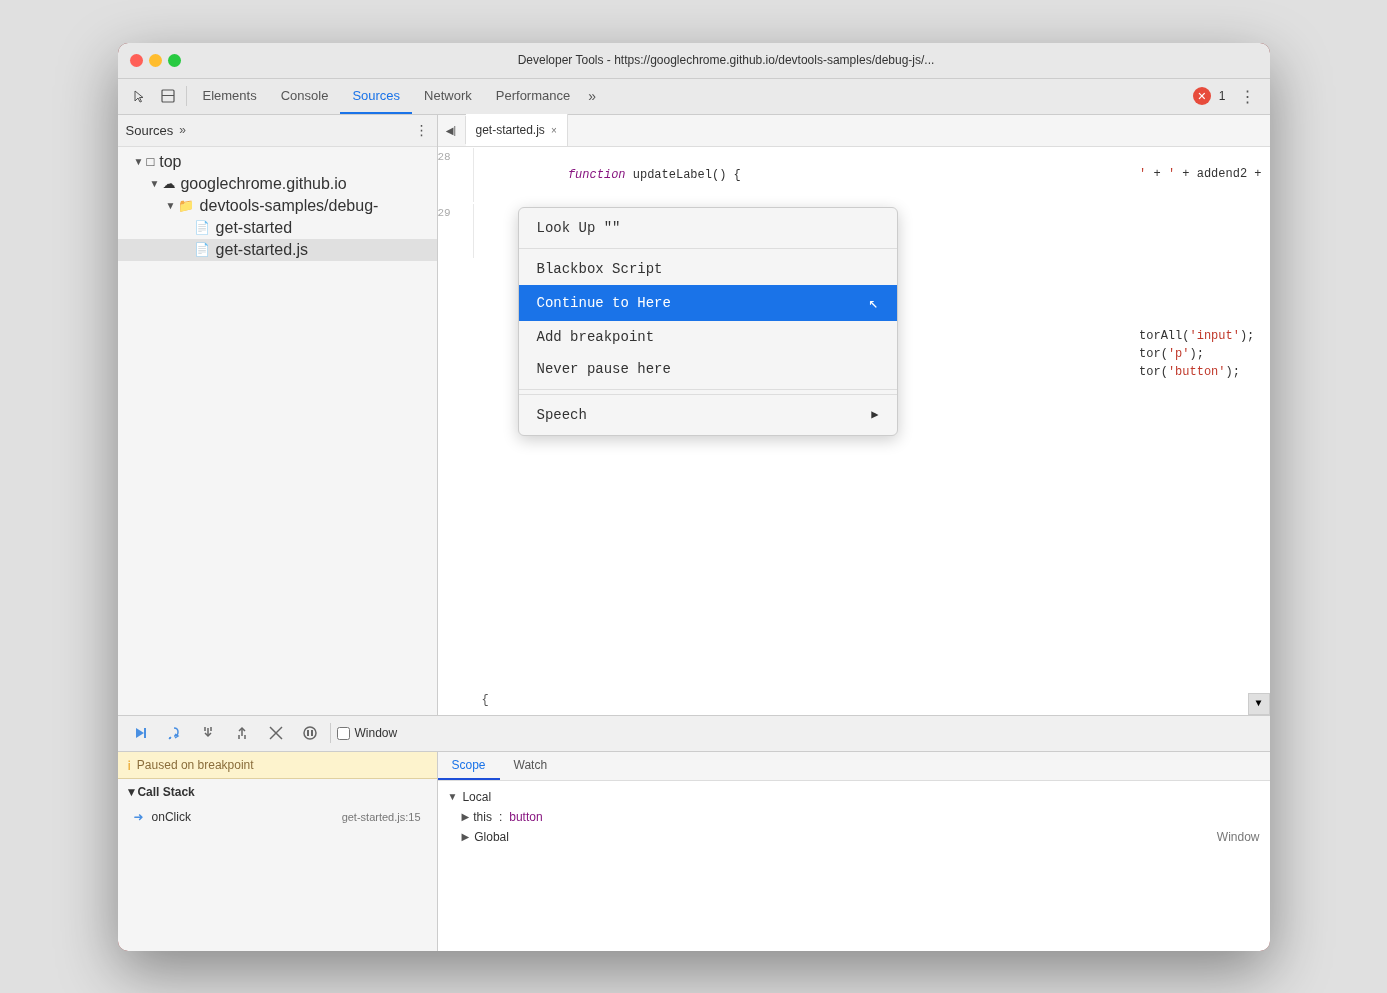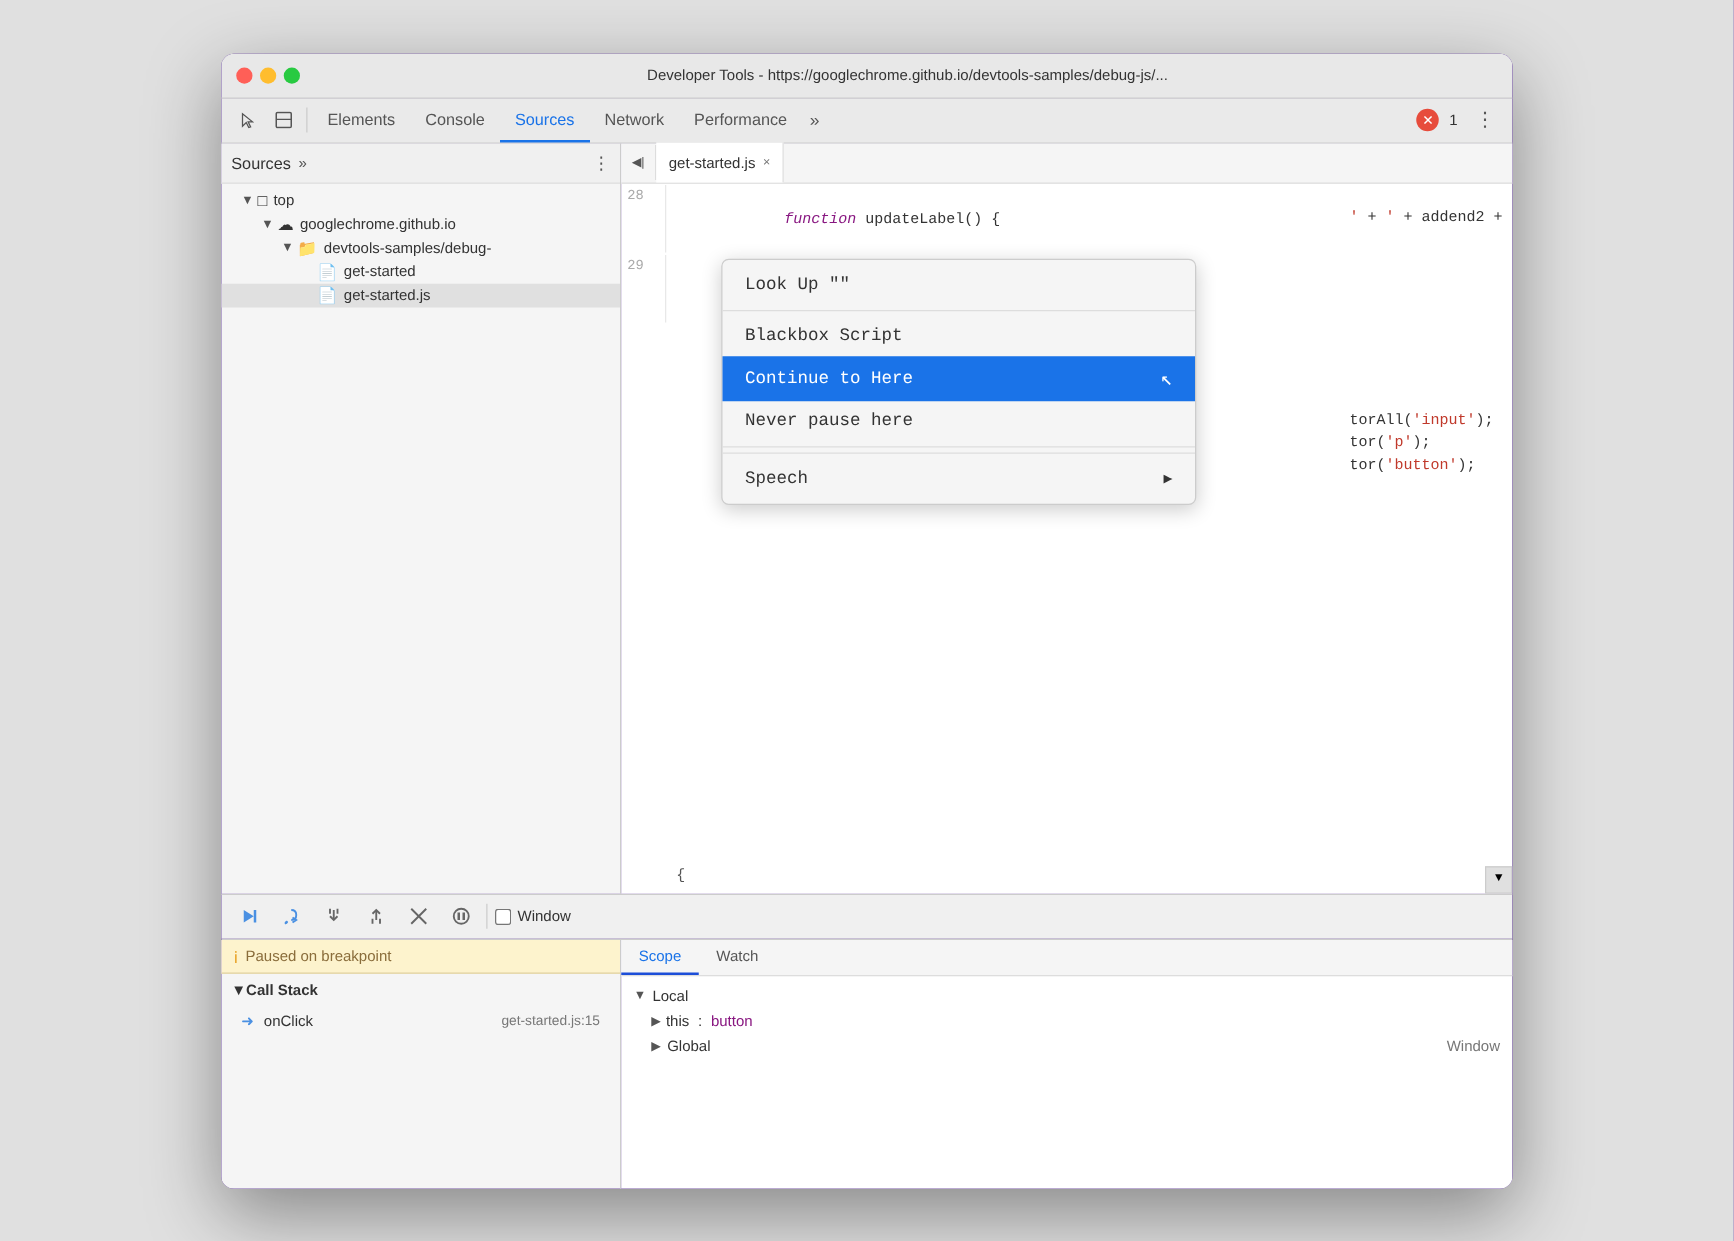--- a/index.html
+++ b/index.html
@@ -6,22 +6,22 @@
     body {
       background: #e0e0e0;
       display: flex;
       align-items: center;
       justify-content: center;
       min-height: 100vh;
       font-family: -apple-system, BlinkMacSystemFont, 'Helvetica Neue', Arial, sans-serif;
     }
 
     .window {
-      width: 1033px;
-      background: #4c1d95;
+      width: 1152px;
+      background: #7f1d1d;
       border-radius: 10px;
       box-shadow: 0 20px 60px rgba(0,0,0,0.4);
       overflow: hidden;
     }
 
     
     .title-bar {
       background: #e8e8e8;
       border-bottom: 1px solid #ccc;
       padding: 0 12px;
@@ -200,21 +200,21 @@
       font-size: 10px;
       color: #555;
     }
 
     .tree-item .file-icon {
       margin-right: 5px;
       font-size: 13px;
     }
 
     .tree-item .item-name {
-      font-size: 12px;
+      font-size: 16px;
     }
 
     .indent-1 { padding-left: 16px; }
     .indent-2 { padding-left: 32px; }
     .indent-3 { padding-left: 48px; }
     .indent-4 { padding-left: 64px; }
 
     
     .editor-panel {
       flex: 1;
@@ -273,21 +273,21 @@
 
     .code-line {
       display: flex;
       min-height: 18px;
       padding: 1px 0;
     }
 
     .line-num {
       width: 36px;
       min-width: 36px;
-      text-align: center;
+      text-align: left;
       padding-right: 12px;
       color: #aaa;
       font-size: 11px;
       border-right: 1px solid #e8e8e8;
       margin-right: 8px;
       user-select: none;
       line-height: 18px;
     }
 
     .line-code {
@@ -640,20 +640,23 @@
           </div>
           <div class="ctx-separator"></div>
           <div class="ctx-item">
             <span>Blackbox Script</span>
           </div>
           <div class="ctx-item highlighted">
             <span>Continue to Here</span>
             <span class="cursor-sym" style="font-size:16px;">↖</span>
           </div>
           <div class="ctx-item">
+            <span>Add breakpoint</span>
+          </div>
+          <div class="ctx-item">
             <span>Never pause here</span>
           </div>
           <div class="ctx-separator"></div>
           <div class="ctx-separator"></div>
           <div class="ctx-item">
             <span>Speech</span>
             <span class="ctx-arrow">▶</span>
           </div>
         </div>
 

